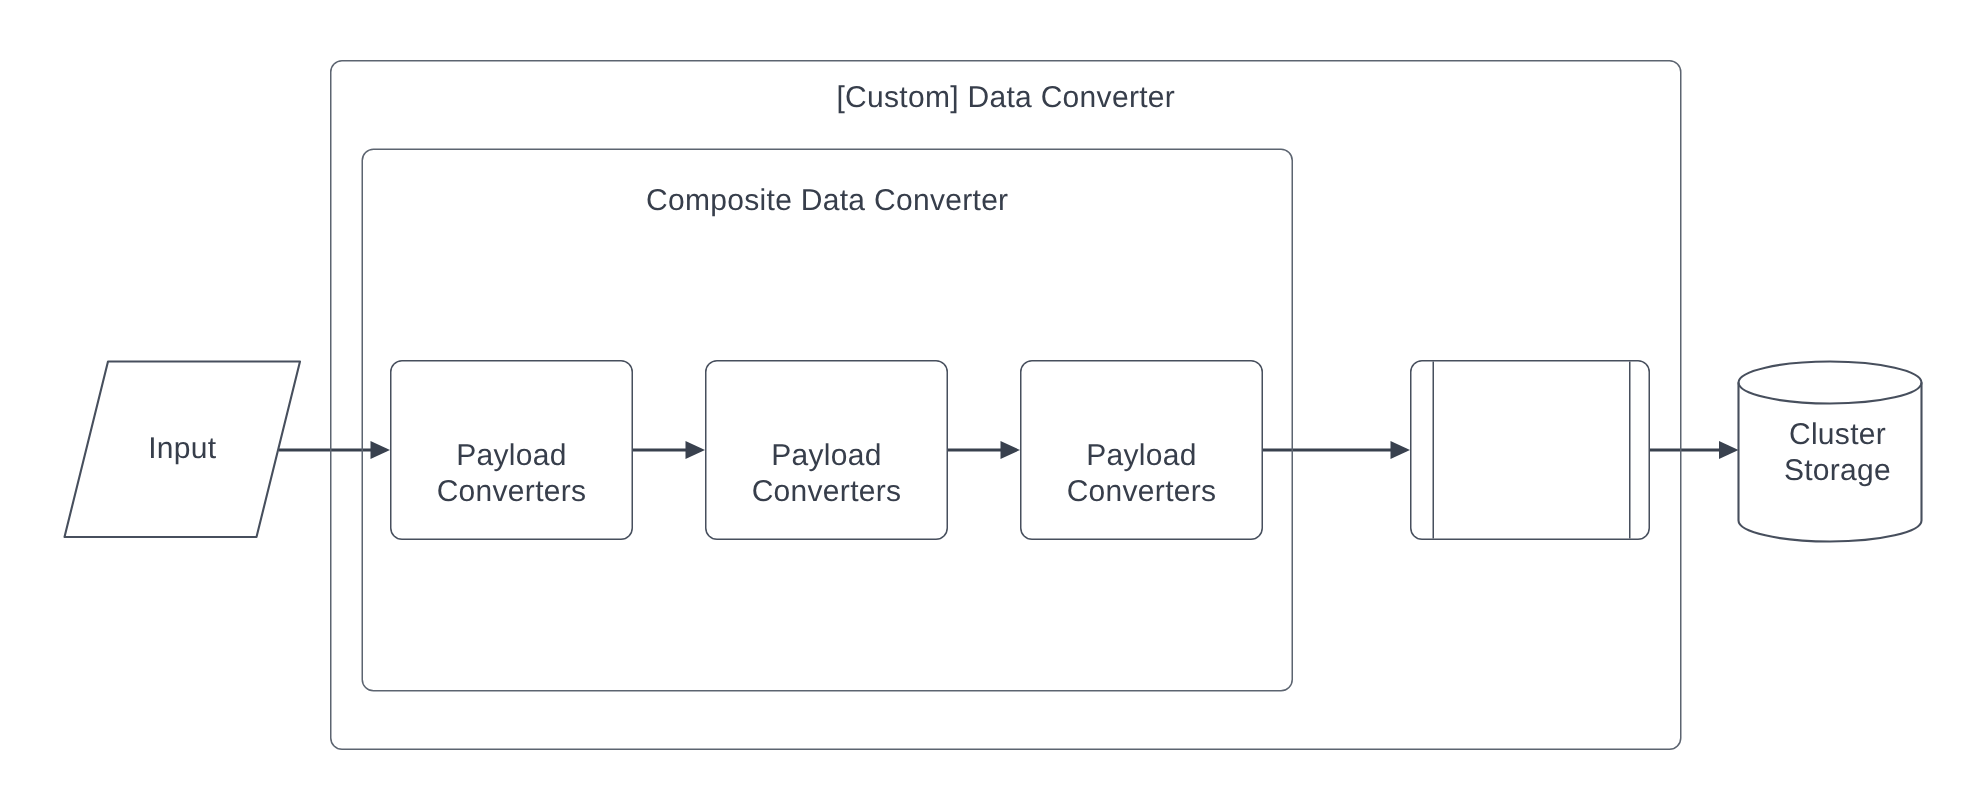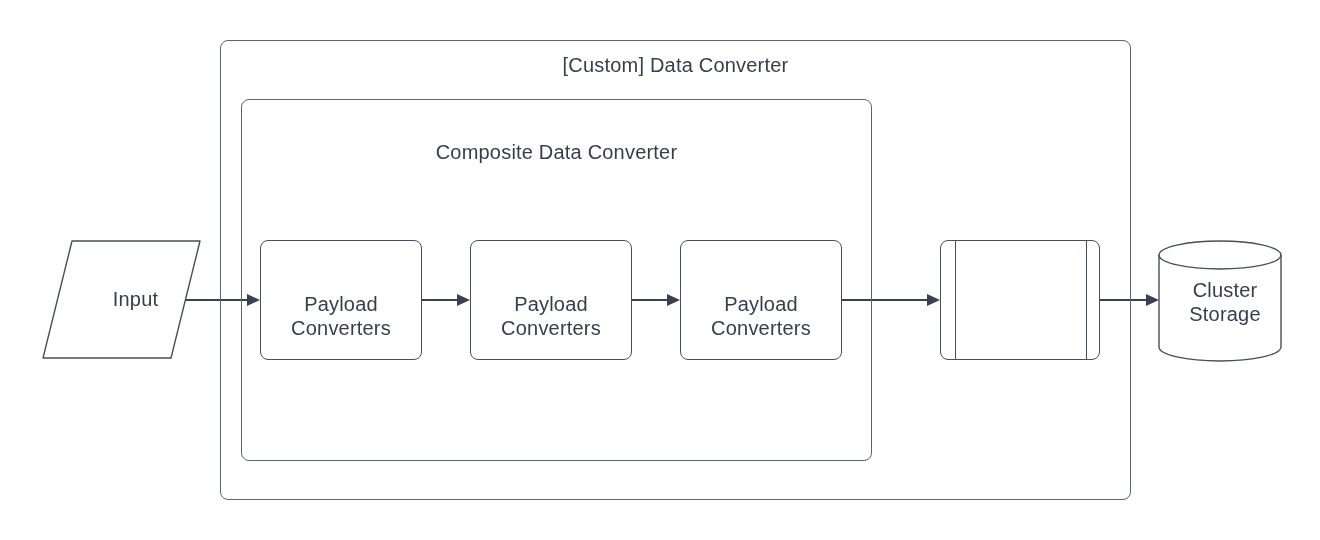--- a/index.html
+++ b/index.html
@@ -18,21 +18,20 @@
   #shape-layer {
     position: absolute;
     left: 0; top: 0;
     width: 1320px; height: 540px;
   }
   .container-box {
     position: absolute;
     border: 1px solid #5c6470;
     border-radius: 8px;
     background: transparent;
-    padding-left: 10px;
   }
   .container-title {
     position: absolute;
     left: 0; right: 0;
     text-align: center;
     white-space: nowrap;
   }
   .node-box {
     position: absolute;
     border: 1.4px solid #474f5d;
@@ -102,24 +101,24 @@
       <path class="edge-line" d="M 1098 300 L 1147 300"></path>
       <polygon class="edge-head" points="1159,300 1146,294 1146,306"></polygon>
     </g>
   </svg>
 
   <div class="container-box" style="left:220px; top:40px; width:899px; height:458px;">
     <div class="container-title" style="top:12px;">[Custom] Data Converter</div>
   </div>
 
   <div class="container-box" style="left:241px; top:99px; width:619px; height:360px;">
-    <div class="container-title" style="top:40px;">Composite Data Converter</div>
+    <div class="container-title" style="top:22px;">Composite Data Converter</div>
   </div>
 
-  <div class="shape-label" style="left:57px; top:241px; width:157px; height:117px;">
+  <div class="shape-label" style="left:43px; top:241px; width:157px; height:117px;">
     <span class="node-label">Input</span>
   </div>
 
   <div class="node-box" style="left:260px; top:240px; width:160px; height:118px;">
     <span class="node-label wrap-narrow">Payload Converters</span>
   </div>
 
   <div class="node-box" style="left:470px; top:240px; width:160px; height:118px;">
     <span class="node-label wrap-narrow">Payload Converters</span>
   </div>

